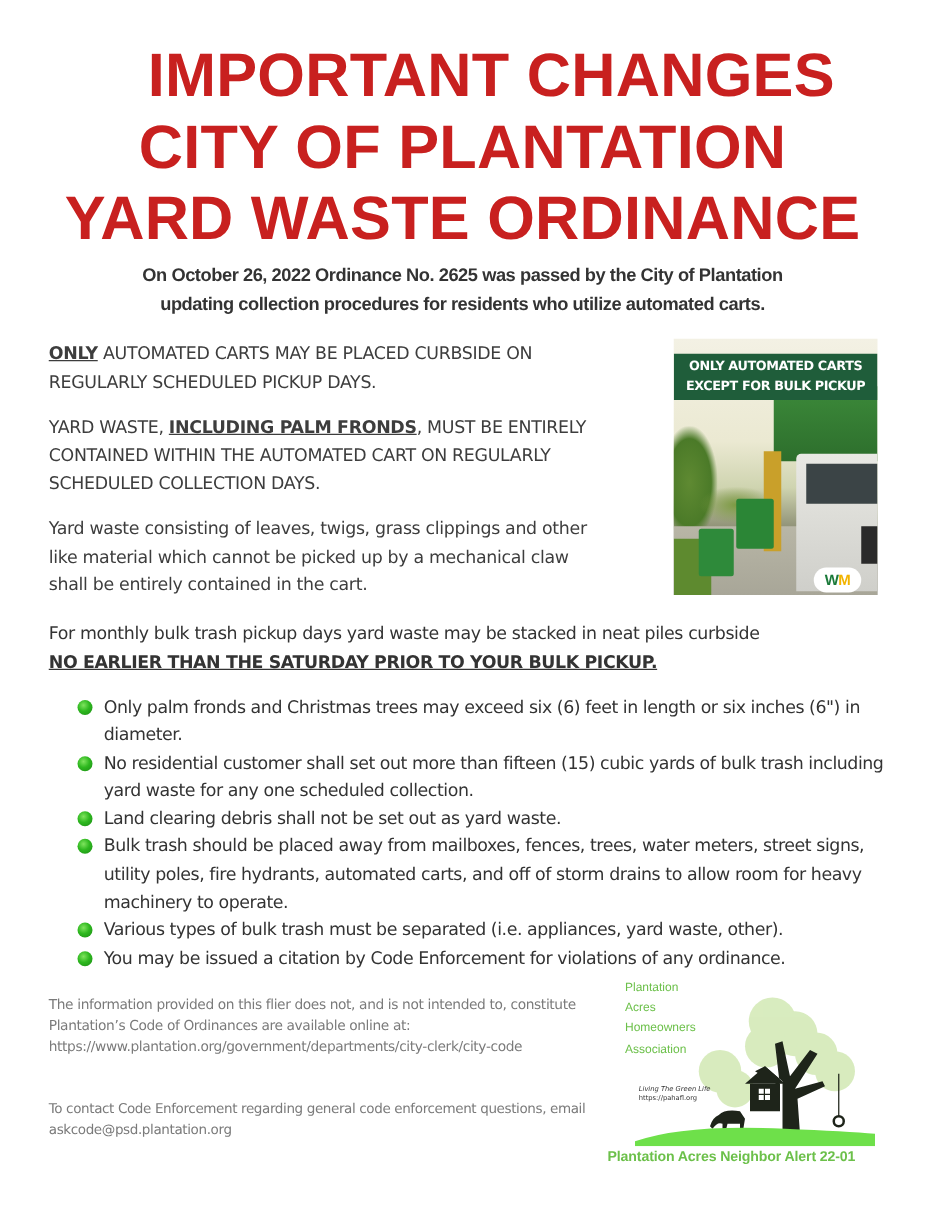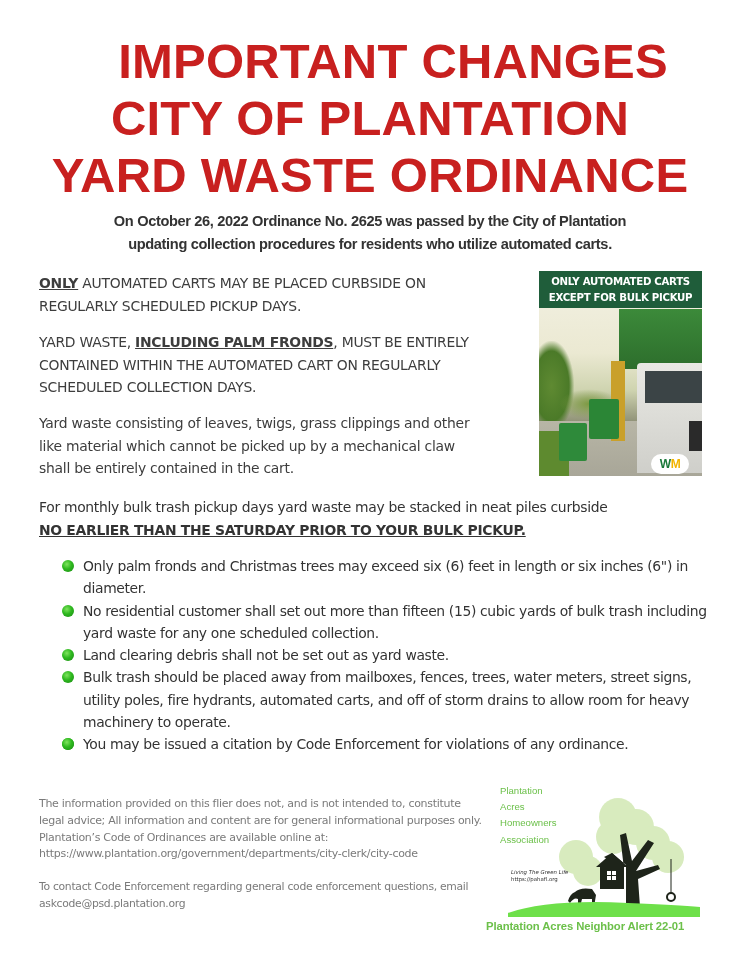--- a/index.html
+++ b/index.html
@@ -30,21 +30,21 @@
     .p2 { top: 331px; }
     .p3 { top: 412px; }
     .para u { text-decoration: underline; font-weight: bold; }
 
     .photo {
       position: absolute; left: 539px; top: 271px; width: 163px; height: 205px;
       overflow: hidden;
       background: linear-gradient(180deg, #f3f1e4 0%, #ebe9d2 40%, #cfd4b0 58%, #8a8c72 75%, #9a9890 100%);
     }
     .photo-banner {
-      position: absolute; left: 0; top: 0; width: 163px; height: 37px;
+      position: absolute; left: 0; top: 12px; width: 163px; height: 37px;
       background: #1f5d3a; color: #ffffff; font-weight: bold;
       font-family: "DejaVu Sans", sans-serif; font-size: 10.2px; line-height: 16px;
       text-align: center; padding-top: 3px; letter-spacing: -0.3px;
     }
     .tree-l { position: absolute; left: -10px; top: 70px; width: 45px; height: 90px; background: radial-gradient(ellipse at center, #5f8a32 0%, #4b7a28 55%, rgba(75,122,40,0) 72%); }
     .hedge { position: absolute; left: 20px; top: 118px; width: 60px; height: 30px; background: radial-gradient(ellipse at center, #7c9a42 0%, rgba(124,154,66,0) 70%); }
     .road { position: absolute; left: 0; top: 150px; width: 163px; height: 55px; background: linear-gradient(180deg, #b8b6a6, #a8a698); }
     .grass { position: absolute; left: 0; top: 160px; width: 30px; height: 45px; background: #5e8a2f; }
     .truck-box { position: absolute; left: 80px; top: 38px; width: 83px; height: 60px; background: linear-gradient(180deg, #3c8a3a, #2d6e2c); }
     .truck-cab { position: absolute; left: 98px; top: 92px; width: 65px; height: 110px; background: linear-gradient(180deg, #e9e9e4, #cfcfca); border-radius: 4px 0 0 0; }
@@ -156,27 +156,26 @@
 <div class="bulk-note">
   <div>For monthly bulk trash pickup days yard waste may be stacked in neat piles curbside</div>
   <div class="em">NO EARLIER THAN THE SATURDAY PRIOR TO YOUR BULK PICKUP.</div>
 </div>
 
 <ul class="rules">
   <li><span class="bullet"></span><span>Only palm fronds and Christmas trees may exceed six (6) feet in length or six inches (6") in diameter.</span></li>
   <li><span class="bullet"></span><span>No residential customer shall set out more than fifteen (15) cubic yards of bulk trash including yard waste for any one scheduled collection.</span></li>
   <li><span class="bullet"></span><span>Land clearing debris shall not be set out as yard waste.</span></li>
   <li><span class="bullet"></span><span>Bulk trash should be placed away from mailboxes, fences, trees, water meters, street signs, utility poles, fire hydrants, automated carts, and off of storm drains to allow room for heavy machinery to operate.</span></li>
-  <li><span class="bullet"></span></li>
+  <li><span class="bullet"></span><span>Various types of bulk trash must be separated (i.e. appliances, yard waste, other).</span></li>
   <li><span class="bullet"></span><span>You may be issued a citation by Code Enforcement for violations of any ordinance.</span></li>
 </ul>
 
 <div class="disclaimer">
   <div>The information provided on this flier does not, and is not intended to, constitute</div>
-  <div>legal advice; All information and content are for general informational purposes only.</div>
   <div>Plantation’s Code of Ordinances are available online at:</div>
   <div>https://www.plantation.org/government/departments/city-clerk/city-code</div>
 </div>
 
 <div class="contact">
   <div>To contact Code Enforcement regarding general code enforcement questions, email</div>
   <div>askcode@psd.plantation.org</div>
 </div>
 
 <svg class="hoa-logo" viewBox="0 0 200 122">

